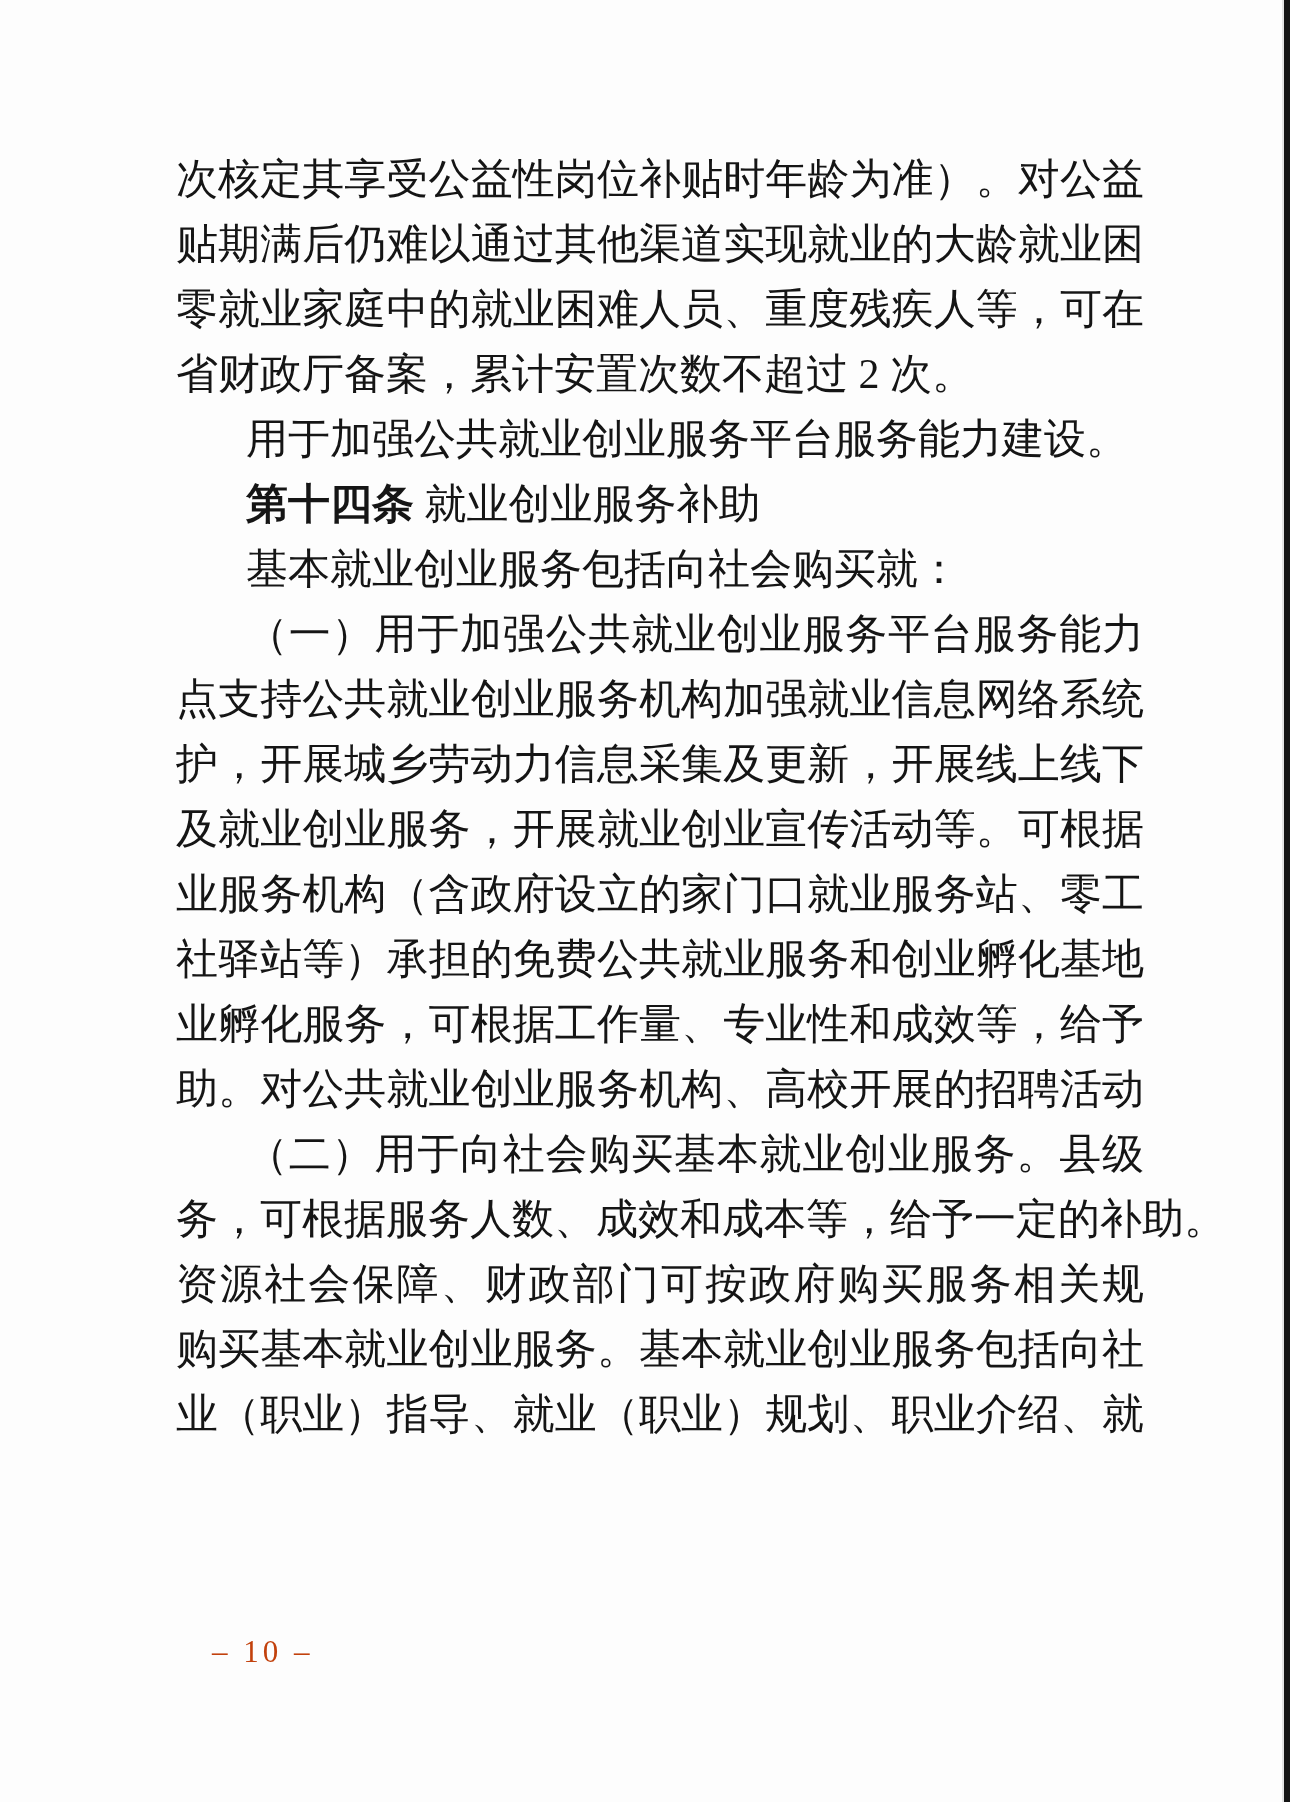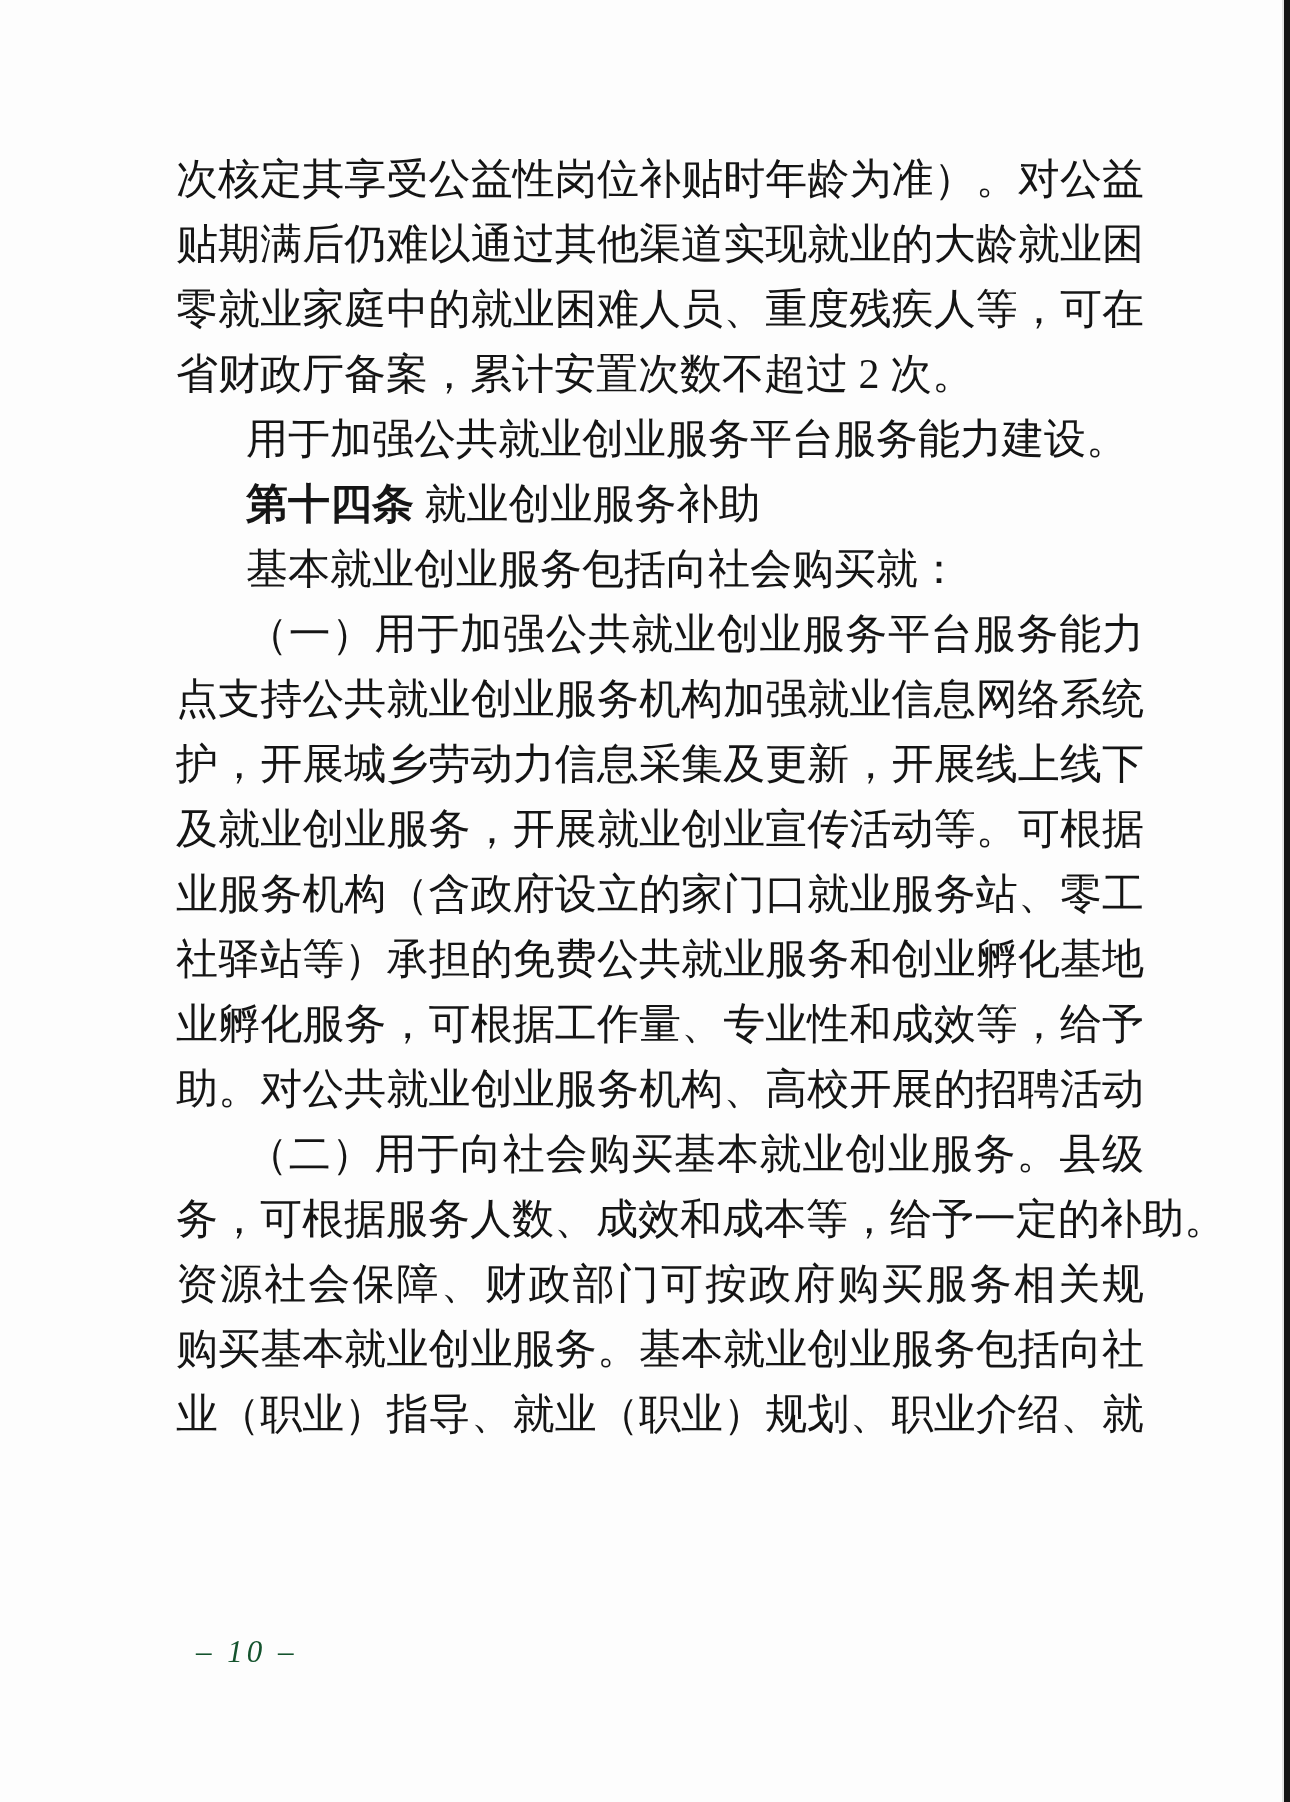--- a/index.html
+++ b/index.html
@@ -39,27 +39,26 @@
   }
   .line.indent {
     text-indent: 70px;
   }
   .article-no {
     font-weight: bold;
     text-align: center;
   }
   .footer-pagenum {
     position: absolute;
-    left: 196px;
+    left: 212px;
     top: 1632px;
     font-size: 31px;
     line-height: 40px;
     letter-spacing: 4px;
-    color: #14532d;
-    font-style: italic;
+    color: #c2410c;
   }
   .scan-edge {
     position: absolute;
     top: 0;
     right: 0;
     width: 6px;
     height: 100%;
     background: #141414;
     border-left: 2px solid #e3e3e3;
   }

